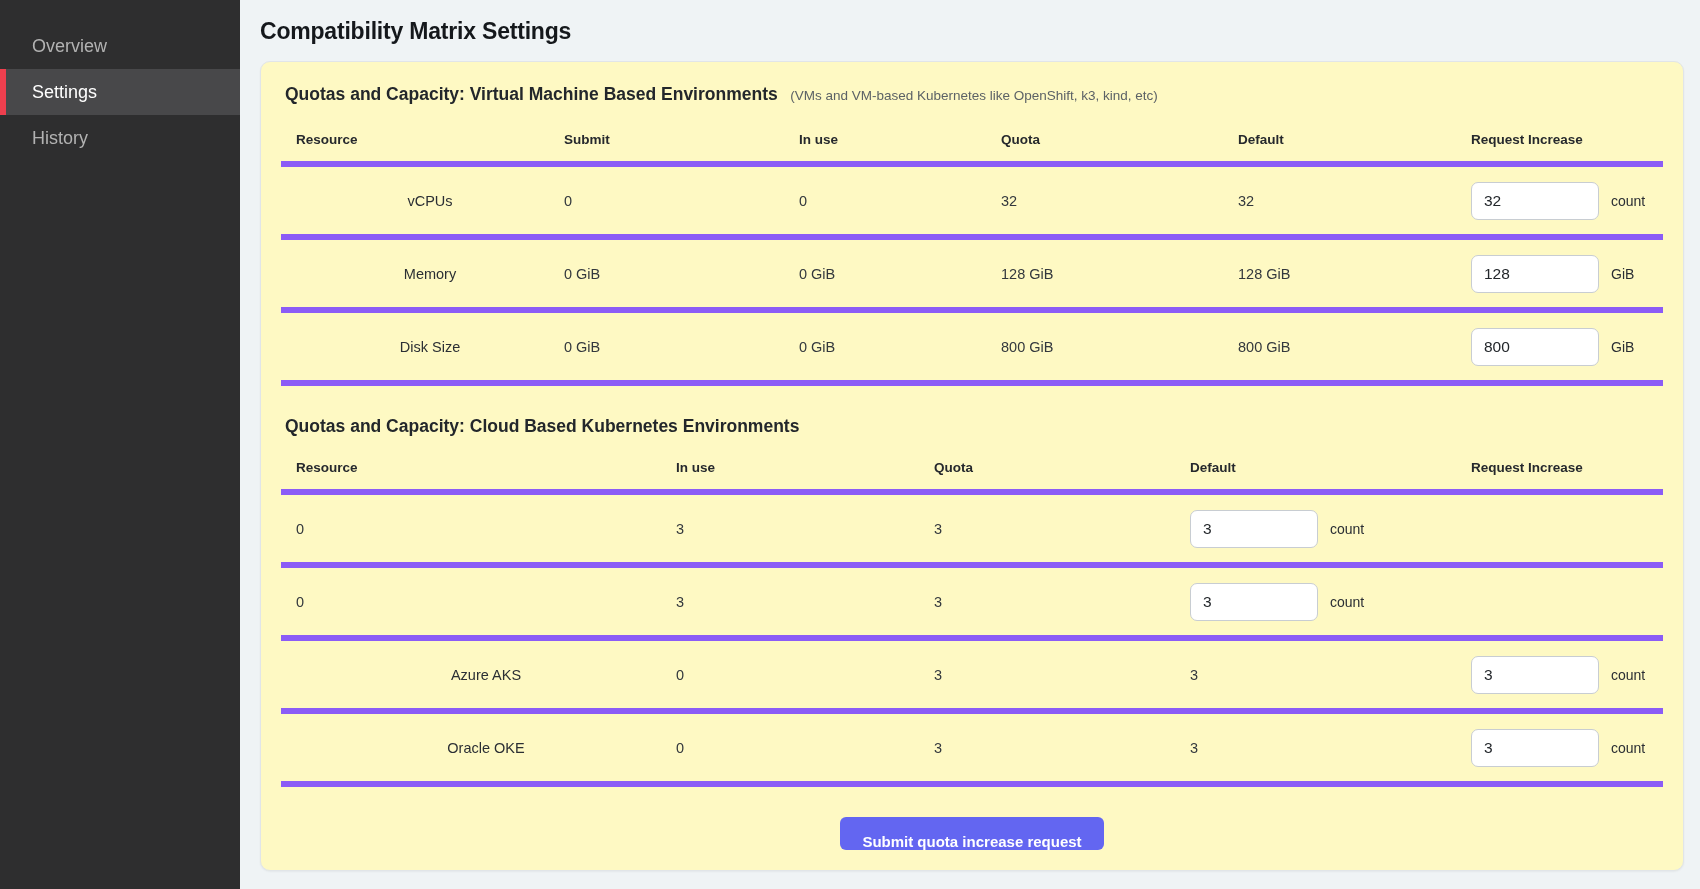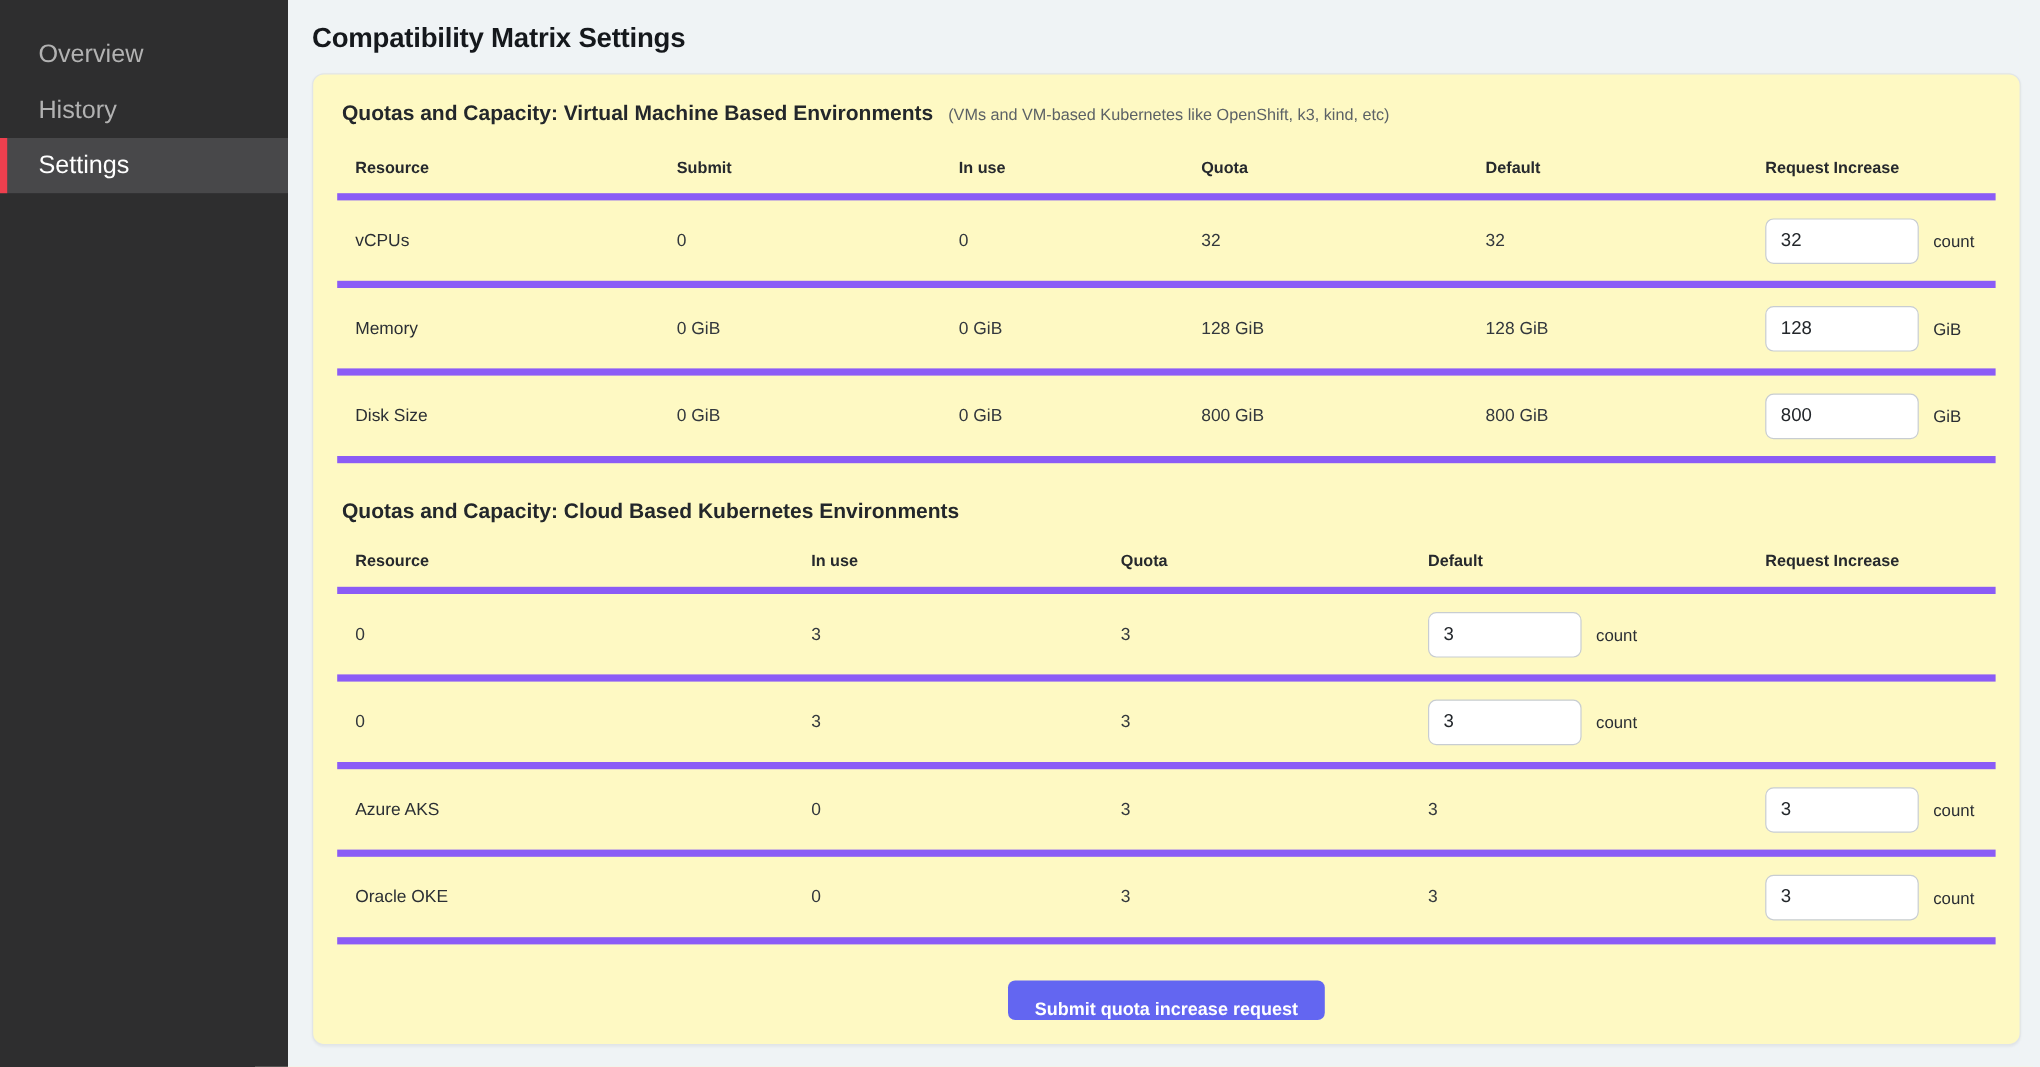--- a/index.html
+++ b/index.html
@@ -14,21 +14,21 @@
   
   .sidebar {
     position: absolute; left: 0; top: 0; bottom: 0; width: 240px;
     background: #2e2e2f;
   }
   .sidebar nav { padding-top: 23px; }
   .nav-item {
     position: relative; height: 46px;
     display: flex; align-items: center;
     padding-left: 32px;
-    color: #b2b2b2; font-size: 21px;
+    color: #b2b2b2; font-size: 18px;
     cursor: pointer;
     text-align: right;
   }
   .nav-item.active { background: #48484a; color: #ffffff; }
   .nav-accent {
     position: absolute; left: 0; top: 0; bottom: 0; width: 6px;
     background: #ee3f4e;
   }
 
   
@@ -53,21 +53,21 @@
   .tbl { margin: 0 20px; }
   .trow {
     display: grid; align-items: center;
     padding-left: 15px;
     border-bottom: 6px solid #8b5cf6;
   }
   .tbl-vm  .trow { grid-template-columns: 268px 235px 202px 237px 233px 1fr; }
   .tbl-k8s .trow { grid-template-columns: 380px 258px 256px 281px 1fr; }
   .thead { height: 50px; font-size: 13.5px; font-weight: 700; color: #26292d; }
   .tdata { height: 73px; font-size: 14.5px; color: #33383d; }
-  .cell-resource { font-weight: 500; color: #2b2f34; }
+  .cell-resource { font-weight: 500; color: #2b2f34; text-align: center; }
 
   .req-cell { display: flex; align-items: center; }
   .req-input {
     width: 128px; height: 38px;
     border: 1px solid #c8cdd2; border-radius: 7px;
     padding: 0 12px;
     font-size: 15.5px; color: #23272b;
     font-family: inherit; background: #fff;
   }
   .unit { margin-left: 12px; font-size: 14px; color: #2a2e33; }
@@ -82,26 +82,26 @@
   }
 </style>
 </head>
 <body>
 
 <aside class="sidebar">
   <nav>
     <div class="nav-item">
       <span>Overview</span>
     </div>
-    <div class="nav-item">
-      <span>History</span>
-    </div>
     <div class="nav-item active">
       <span class="nav-accent"></span>
       <span>Settings</span>
+    </div>
+    <div class="nav-item">
+      <span>History</span>
     </div>
   </nav>
 </aside>
 
 <main class="main">
   <h1 class="page-title">Compatibility Matrix Settings</h1>
 
   <section class="card">
 
     <div class="sec-head">

